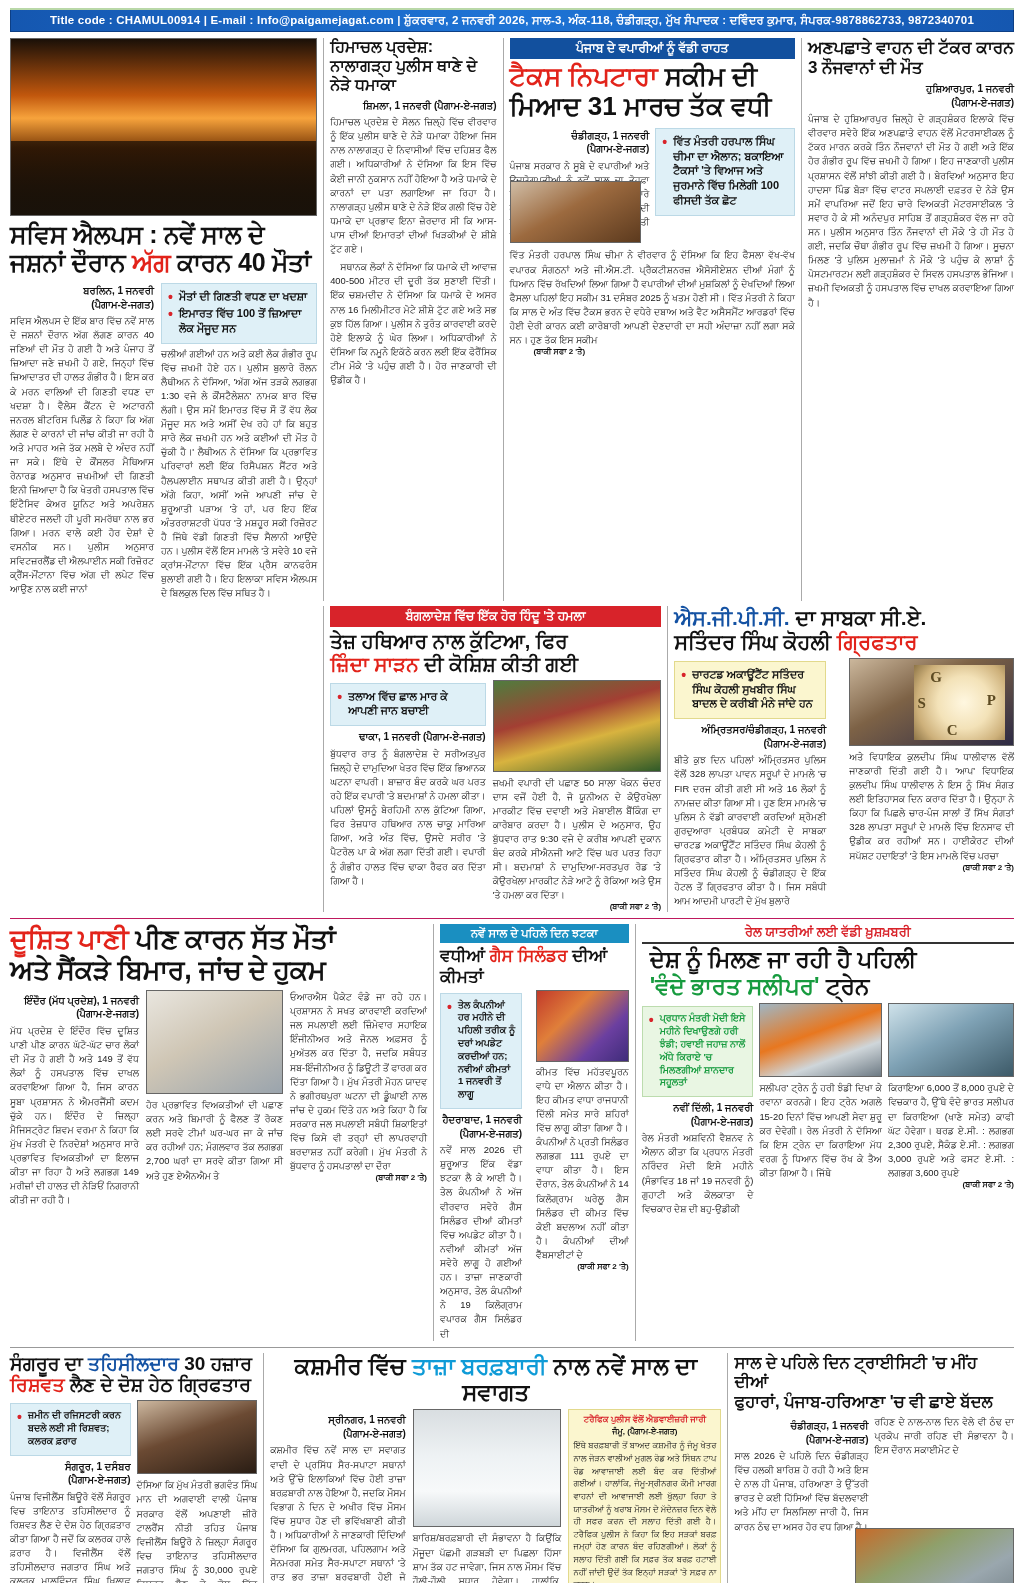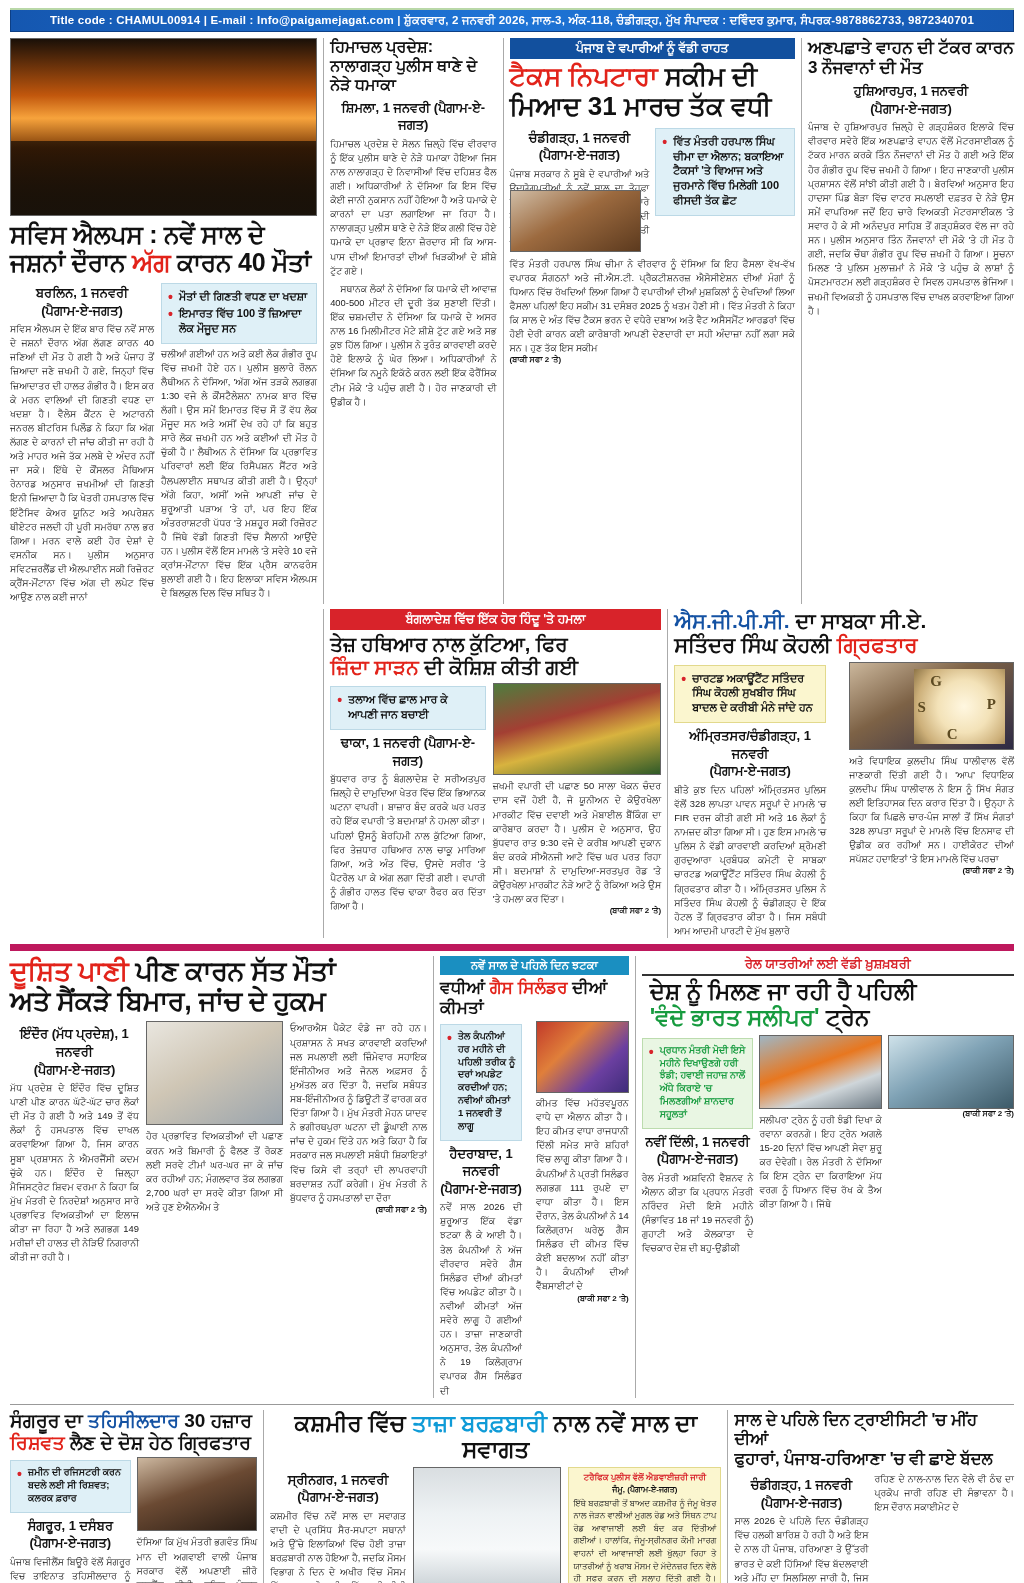--- a/index.html
+++ b/index.html
@@ -70,24 +70,24 @@
 
   .kicker-blue { background:#12509e; color:#fff; font-size:12.5px; font-weight:bold;
     text-align:center; padding:3px 4px; }
   .kicker-red  { background:#d8232a; color:#fff; font-size:12.5px; font-weight:bold;
     text-align:center; padding:3px 4px; }
   .kicker-teal { background:#1a8fc1; color:#fff; font-size:11.5px; font-weight:bold;
     text-align:center; padding:3px 4px; }
   .kicker-line { text-align:center; font-size:13px; font-weight:bold; color:#d8232a;
     border-bottom:2px solid #333; padding-bottom:2px; margin-bottom:2px; }
 
-  .dateline { text-align:center; font-size:13px; font-weight:bold; line-height:1.35; margin:4px 0 3px; }
+  .dateline { text-align:right; font-size:10px; font-weight:bold; line-height:1.35; margin:4px 0 3px; }
   .body-text { font-size:9.4px; line-height:1.5; text-align:justify; color:#1a1a1a;
     hyphens:auto; word-spacing:-.3px; }
-  .contd { font-size:8px; font-weight:bold; float:right; }
+  .contd { font-size:8px; font-weight:bold; float:right;margin-left:24px; }
 
   .bullet-box { background:#dff0f7; border:1px solid #bcd9e6; padding:5px 6px; margin:3px 0; }
   .bullet-box.yellow { background:#fbf6cf; border-color:#e2d98c; }
   .bullet-box.green  { background:#e9f6e3; border-color:#bcdcae; }
   .bullet-box ul { list-style:none; }
   .bullet-box li { font-size:11px; font-weight:bold; line-height:1.35; padding-left:11px;
     position:relative; margin-bottom:2px; }
   .bullet-box li:before { content:"•"; position:absolute; left:0; color:#d8232a; font-size:14px; line-height:1; top:1px; }
 
   .photo { width:100%; background:#5a5a5a; position:relative; overflow:hidden; border:1px solid #666; }
@@ -269,21 +269,21 @@
               <span class="sgpc-letter" style="left:36%;bottom:2%;">C</span>
             </div>
           </div>
           <div class="body-text" style="margin-top:4px;">ਅਤੇ ਵਿਧਾਇਕ ਕੁਲਦੀਪ ਸਿੰਘ ਧਾਲੀਵਾਲ ਵੱਲੋਂ ਜਾਣਕਾਰੀ ਦਿੱਤੀ ਗਈ ਹੈ। 'ਆਪ' ਵਿਧਾਇਕ ਕੁਲਦੀਪ ਸਿੰਘ ਧਾਲੀਵਾਲ ਨੇ ਇਸ ਨੂੰ ਸਿੱਖ ਸੰਗਤ ਲਈ ਇਤਿਹਾਸਕ ਦਿਨ ਕਰਾਰ ਦਿੱਤਾ ਹੈ। ਉਨ੍ਹਾ ਨੇ ਕਿਹਾ ਕਿ ਪਿਛਲੇ ਚਾਰ-ਪੰਜ ਸਾਲਾਂ ਤੋਂ ਸਿੱਖ ਸੰਗਤਾਂ 328 ਲਾਪਤਾ ਸਰੂਪਾਂ ਦੇ ਮਾਮਲੇ ਵਿੱਚ ਇਨਸਾਫ ਦੀ ਉਡੀਕ ਕਰ ਰਹੀਆਂ ਸਨ। ਹਾਈਕੋਰਟ ਦੀਆਂ ਸਪੱਸ਼ਟ ਹਦਾਇਤਾਂ 'ਤੇ ਇਸ ਮਾਮਲੇ ਵਿੱਚ ਪਰਚਾ</div>
           <div class="contd">(ਬਾਕੀ ਸਫਾ 2 'ਤੇ)</div>
         </div>
       </div>
     </div>
   </div>
 
-  <div class="band" style="margin-top:6px; border-top:7px solid #be185d; padding-top:5px;">
+  <div class="band" style="margin-top:6px; border-top:1px solid #be185d; padding-top:5px;">
 
     <div class="col" style="width:420px;">
       <h1 class="hl" style="font-size:27px;">
         <span class="red">ਦੂਸ਼ਿਤ ਪਾਣੀ</span><span> ਪੀਣ ਕਾਰਨ ਸੱਤ ਮੌਤਾਂ</span><br>
         <span>ਅਤੇ ਸੈਂਕੜੇ ਬਿਮਾਰ, ਜਾਂਚ ਦੇ ਹੁਕਮ</span>
       </h1>
       <div style="display:flex; gap:7px; margin-top:5px;">
         <div style="width:32%;">
           <div class="dateline" style="white-space:pre-line;">ਇੰਦੌਰ (ਮੱਧ ਪ੍ਰਦੇਸ਼), 1 ਜਨਵਰੀ
 (ਪੈਗਾਮ-ਏ-ਜਗਤ)</div>
@@ -344,20 +344,21 @@
           <div class="dateline" style="white-space:pre-line;">ਨਵੀਂ ਦਿੱਲੀ, 1 ਜਨਵਰੀ
 (ਪੈਗਾਮ-ਏ-ਜਗਤ)</div>
           <div class="body-text">ਰੇਲ ਮੰਤਰੀ ਅਸ਼ਵਿਨੀ ਵੈਸ਼ਨਵ ਨੇ ਐਲਾਨ ਕੀਤਾ ਕਿ ਪ੍ਰਧਾਨ ਮੰਤਰੀ ਨਰਿੰਦਰ ਮੋਦੀ ਇਸੇ ਮਹੀਨੇ (ਸੰਭਾਵਿਤ 18 ਜਾਂ 19 ਜਨਵਰੀ ਨੂੰ) ਗੁਹਾਟੀ ਅਤੇ ਕੋਲਕਾਤਾ ਦੇ ਵਿਚਕਾਰ ਦੇਸ਼ ਦੀ ਬਹੁ-ਉਡੀਕੀ</div>
         </div>
         <div style="width:34%;">
           <div class="photo ph-train" style="height:74px;"></div>
           <div class="body-text" style="margin-top:4px;">ਸਲੀਪਰ' ਟ੍ਰੇਨ ਨੂੰ ਹਰੀ ਝੰਡੀ ਦਿਖਾ ਕੇ ਰਵਾਨਾ ਕਰਨਗੇ। ਇਹ ਟ੍ਰੇਨ ਅਗਲੇ 15-20 ਦਿਨਾਂ ਵਿੱਚ ਆਪਣੀ ਸੇਵਾ ਸ਼ੁਰੂ ਕਰ ਦੇਵੇਗੀ। ਰੇਲ ਮੰਤਰੀ ਨੇ ਦੱਸਿਆ ਕਿ ਇਸ ਟ੍ਰੇਨ ਦਾ ਕਿਰਾਇਆ ਮੱਧ ਵਰਗ ਨੂੰ ਧਿਆਨ ਵਿੱਚ ਰੱਖ ਕੇ ਤੈਅ ਕੀਤਾ ਗਿਆ ਹੈ। ਜਿੱਥੇ</div>
         </div>
         <div style="width:35%;">
           <div class="photo ph-train2" style="height:74px;"></div>
+          <div class="body-text" style="margin-top:4px;">ਕਿਰਾਇਆ 6,000 ਤੋਂ 8,000 ਰੁਪਏ ਦੇ ਵਿਚਕਾਰ ਹੈ, ਉੱਥੇ ਵੰਦੇ ਭਾਰਤ ਸਲੀਪਰ ਦਾ ਕਿਰਾਇਆ (ਖਾਣੇ ਸਮੇਤ) ਕਾਫੀ ਘੱਟ ਹੋਵੇਗਾ। ਥਰਡ ਏ.ਸੀ. : ਲਗਭਗ 2,300 ਰੁਪਏ, ਸੈਕੰਡ ਏ.ਸੀ. : ਲਗਭਗ 3,000 ਰੁਪਏ ਅਤੇ ਫਸਟ ਏ.ਸੀ. : ਲਗਭਗ 3,600 ਰੁਪਏ</div>
           <div class="contd">(ਬਾਕੀ ਸਫਾ 2 'ਤੇ)</div>
         </div>
       </div>
     </div>
   </div>
 
   <div class="band" style="margin-top:6px; border-top:1px solid #999; padding-top:5px;">
 
     <div class="col" style="width:252px;">
       <h2 class="hl" style="font-size:19px;">

